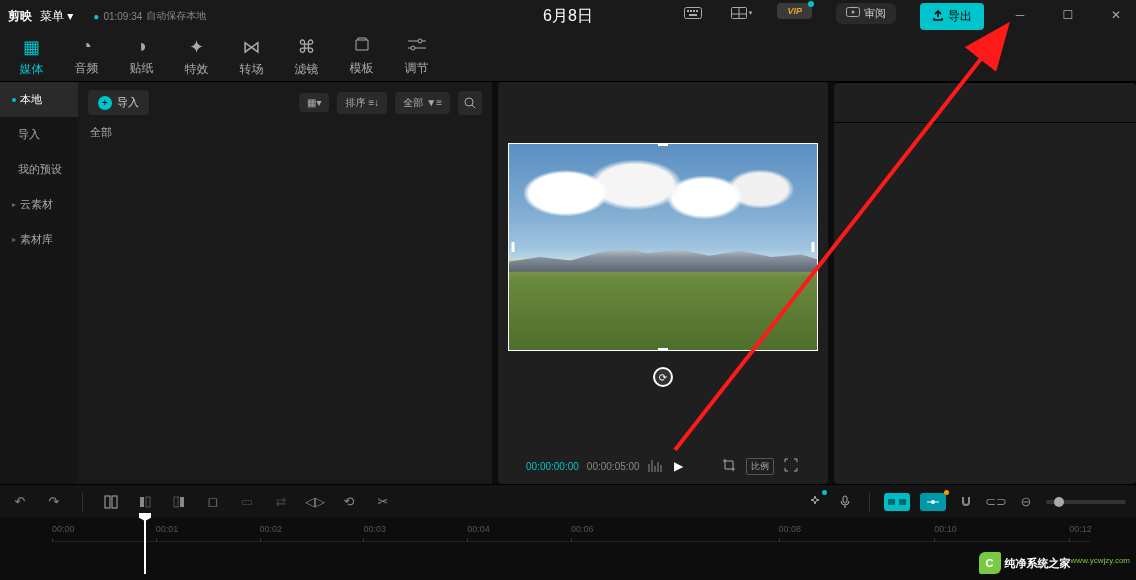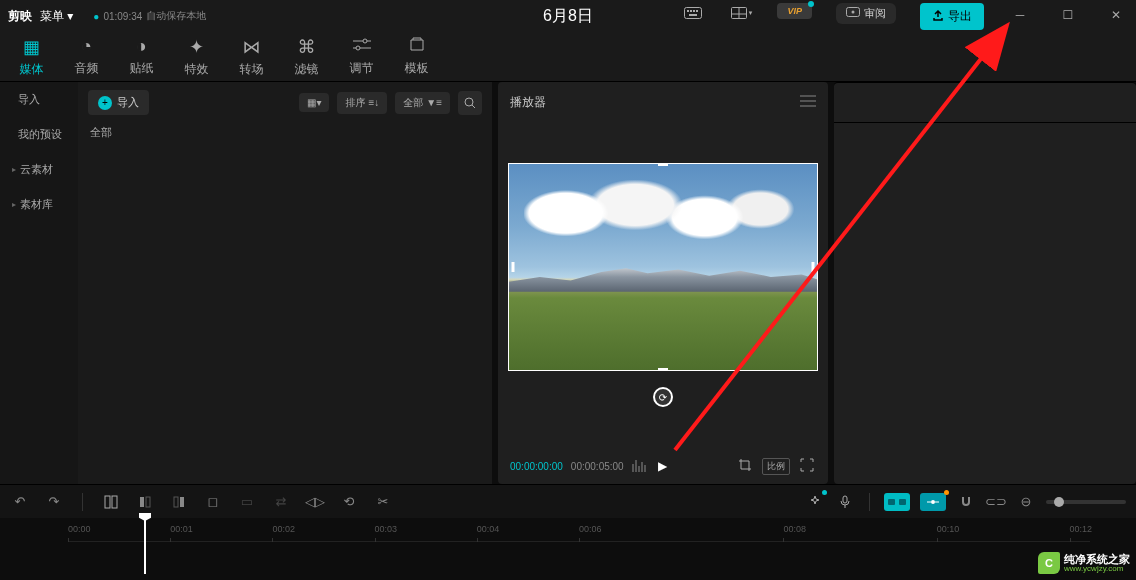--- a/index.html
+++ b/index.html
@@ -164,21 +164,21 @@
 .canvas-frame .ht { top:-1px; left:50%; transform:translateX(-50%); }
 .canvas-frame .hb { bottom:-1px; left:50%; transform:translateX(-50%); }
 .canvas-frame .hl { left:-1px; top:50%; transform:translateY(-50%) rotate(90deg); }
 .canvas-frame .hr { right:-1px; top:50%; transform:translateY(-50%) rotate(90deg); }
 .rotate-handle {
   width:20px; height:20px; border:2px solid #fff; border-radius:50%;
   background:#333; margin-top:16px; display:flex; align-items:center;
   justify-content:center; color:#fff; font-size:10px;
 }
 .player-footer {
-  height: 36px; display: flex; align-items: center; padding: 0 12px; gap: 8px;
+  height: 36px; display: flex; align-items: center; padding: 0 28px; gap: 8px;
   font-size: 10px;
 }
 .time-cur { color: #00c4cc; }
 .time-dur { color: #888; }
 .player-footer .sp { flex:1; }
 .play-btn { color: #fff; font-size: 12px; cursor: pointer; width:18px; text-align:center; }
 .eq-bars { display: flex; gap:1px; align-items:flex-end; }
 .eq-bars span { width:2px; background:#555; }
 .ratio-box { border:1px solid #555; padding:1px 4px; border-radius:2px; font-size:9px; color:#aaa; }
 
@@ -219,21 +219,21 @@
   width:80px; height:4px; background:#333; border-radius:2px; position:relative;
 }
 .zoom-slider::before {
   content:''; position:absolute; left:8px; top:-3px; width:10px; height:10px;
   background:#aaa; border-radius:50%;
 }
 
 
 .timeline {
   height: 60px; background: #0d0d0d; position: relative;
-  padding: 6px 46px 0 68px;
+  padding: 6px 46px 0 52px;
 }
 .ruler { height: 18px; position: relative; border-bottom: 1px solid #222; }
 .ruler .tick {
   position: absolute; top: 0; font-size: 9px; color: #555;
 }
 .ruler .tick::after {
   content:''; position:absolute; top:14px; left:0; width:1px; height:4px; background:#333;
 }
 .playhead {
   position: absolute; top: 0; left: 144px; width: 2px;
@@ -248,21 +248,21 @@
 
 .wm {
   position:absolute; right:6px; bottom:6px; display:flex; align-items:center;
   gap:4px;
 }
 .wm .blob {
   width:22px; height:22px; background:#7ac943; border-radius:6px 2px 6px 2px;
   display:flex; align-items:center; justify-content:center;
 }
 .wm .blob span { color:#fff; font-size:11px; font-weight:bold; }
-.wm .txt { display:flex; flex-direction:column; line-height:1.1; }
+.wm .txt { display:flex; flex-direction:row; line-height:1.1; }
 .wm .txt .t1 { color:#fff; font-size:11px; font-weight:bold; }
 .wm .txt .t2 { color:#7ac943; font-size:8px; }
 </style>
 </head>
 <body>
 
 <div class="titlebar">
   <span class="logo">剪映</span>
   <span class="menu-btn">菜单 ▾</span>
   <span class="autosave">
@@ -330,43 +330,47 @@
   <div class="tool-tab">
     <span class="tab-icon">⋈</span>
     <span class="tab-label">转场</span>
   </div>
   <div class="tool-tab">
     <span class="tab-icon">⌘</span>
     <span class="tab-label">滤镜</span>
   </div>
   <div class="tool-tab">
     <span class="tab-icon">
+      <svg width="16" height="16" viewBox="0 0 16 16">
+          <path d="M2 4h12v10H2zM4 4V2h8v2" fill="none" stroke="#aaa"></path>
+        </svg>
+    </span>
+    <span class="tab-label">模板</span>
+  </div>
+  <div class="tool-tab">
+    <span class="tab-icon">
       <svg width="18" height="14" viewBox="0 0 18 14">
           <line x1="0" y1="3" x2="18" y2="3" stroke="#aaa"></line>
           <circle cx="12" cy="3" r="2" fill="#1a1a1a" stroke="#aaa"></circle>
           <line x1="0" y1="10" x2="18" y2="10" stroke="#aaa"></line>
           <circle cx="5" cy="10" r="2" fill="#1a1a1a" stroke="#aaa"></circle>
         </svg>
     </span>
     <span class="tab-label">调节</span>
   </div>
-  <div class="tool-tab">
-    <span class="tab-icon">
-      <svg width="16" height="16" viewBox="0 0 16 16">
-          <path d="M2 4h12v10H2zM4 4V2h8v2" fill="none" stroke="#aaa"></path>
-        </svg>
-    </span>
-    <span class="tab-label">模板</span>
-  </div>
 </div>
 
 <div class="main">
 
   <div class="media-panel">
     <div class="media-sidebar">
+      <div class="sidebar-item active">
+        <span class="dot"></span>
+        <span>本地</span>
+      </div>
       <div class="sidebar-item sub">
         <span>导入</span>
       </div>
       <div class="sidebar-item sub">
         <span>我的预设</span>
       </div>
       <div class="sidebar-item">
         <span class="arrow">▸</span>
         <span>云素材</span>
       </div>
@@ -398,30 +402,20 @@
               <circle cx="5" cy="5" r="4" fill="none" stroke="#aaa"></circle>
               <line x1="8" y1="8" x2="11" y2="11" stroke="#aaa"></line>
             </svg>
         </div>
       </div>
       <div class="section-title">全部</div>
     </div>
   </div>
 
   <div class="player-panel">
-    <div class="player-header">
-      <span>播放器</span>
-      <span class="ham">
-        <svg width="16" height="12" viewBox="0 0 16 12">
-            <line x1="0" y1="1" x2="16" y2="1" stroke="#888"></line>
-            <line x1="0" y1="6" x2="16" y2="6" stroke="#888"></line>
-            <line x1="0" y1="11" x2="16" y2="11" stroke="#888"></line>
-          </svg>
-      </span>
-    </div>
     <div class="player-canvas">
       <div class="canvas-frame">
         <div class="landscape"></div>
         <span class="handle ht"></span>
           <span class="handle hb"></span>
         <span class="handle hl"></span>
           <span class="handle hr"></span>
       </div>
       <div class="rotate-handle">⟳</div>
     </div>

